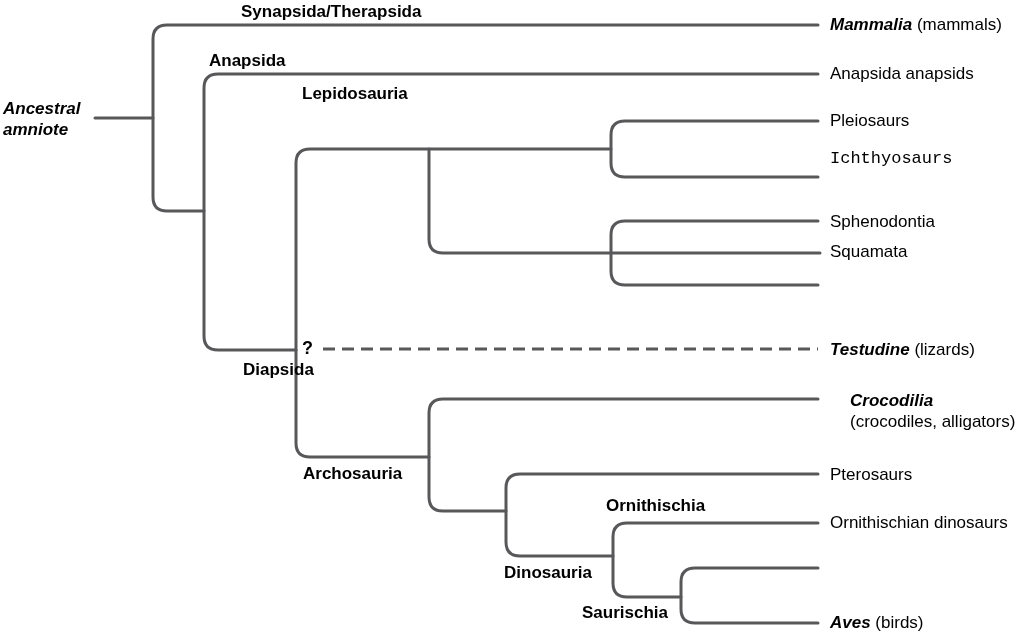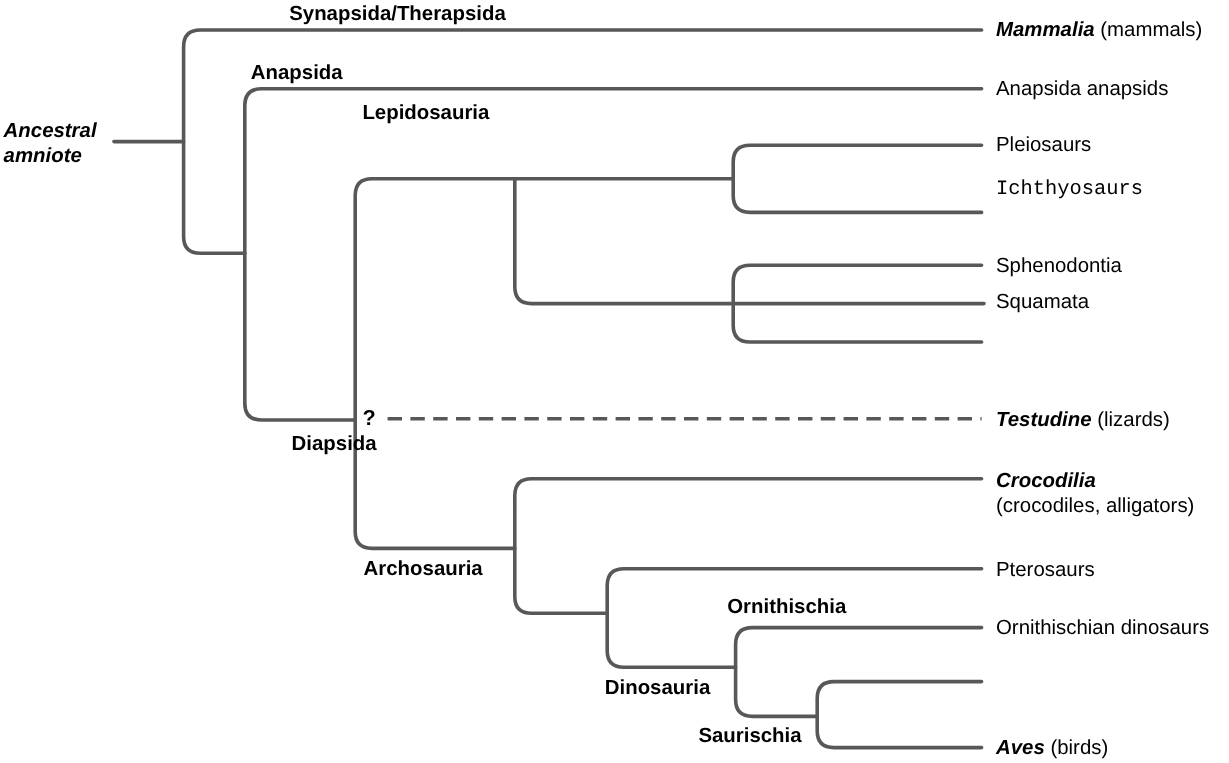--- a/index.html
+++ b/index.html
@@ -88,21 +88,21 @@
   </div>
   <div class="lbl" style="left:830px; top:211px;">
     <span>Sphenodontia</span>
   </div>
   <div class="lbl" style="left:830px; top:241px;">
     <span>Squamata</span>
   </div>
   <div class="lbl" style="left:830px; top:339px;">
     <span class="b">Testudine</span><span> (lizards)</span>
   </div>
-  <div class="lbl" style="left:830px; top:390px;">
+  <div class="lbl" style="left:850px; top:390px;">
     <div class="b">Crocodilia</div>
     <div>(crocodiles, alligators)</div>
   </div>
   <div class="lbl" style="left:830px; top:464px;">
     <span>Pterosaurs</span>
   </div>
   <div class="lbl" style="left:830px; top:512px;">
     <span>Ornithischian dinosaurs</span>
   </div>
   <div class="lbl" style="left:830px; top:612px;">

